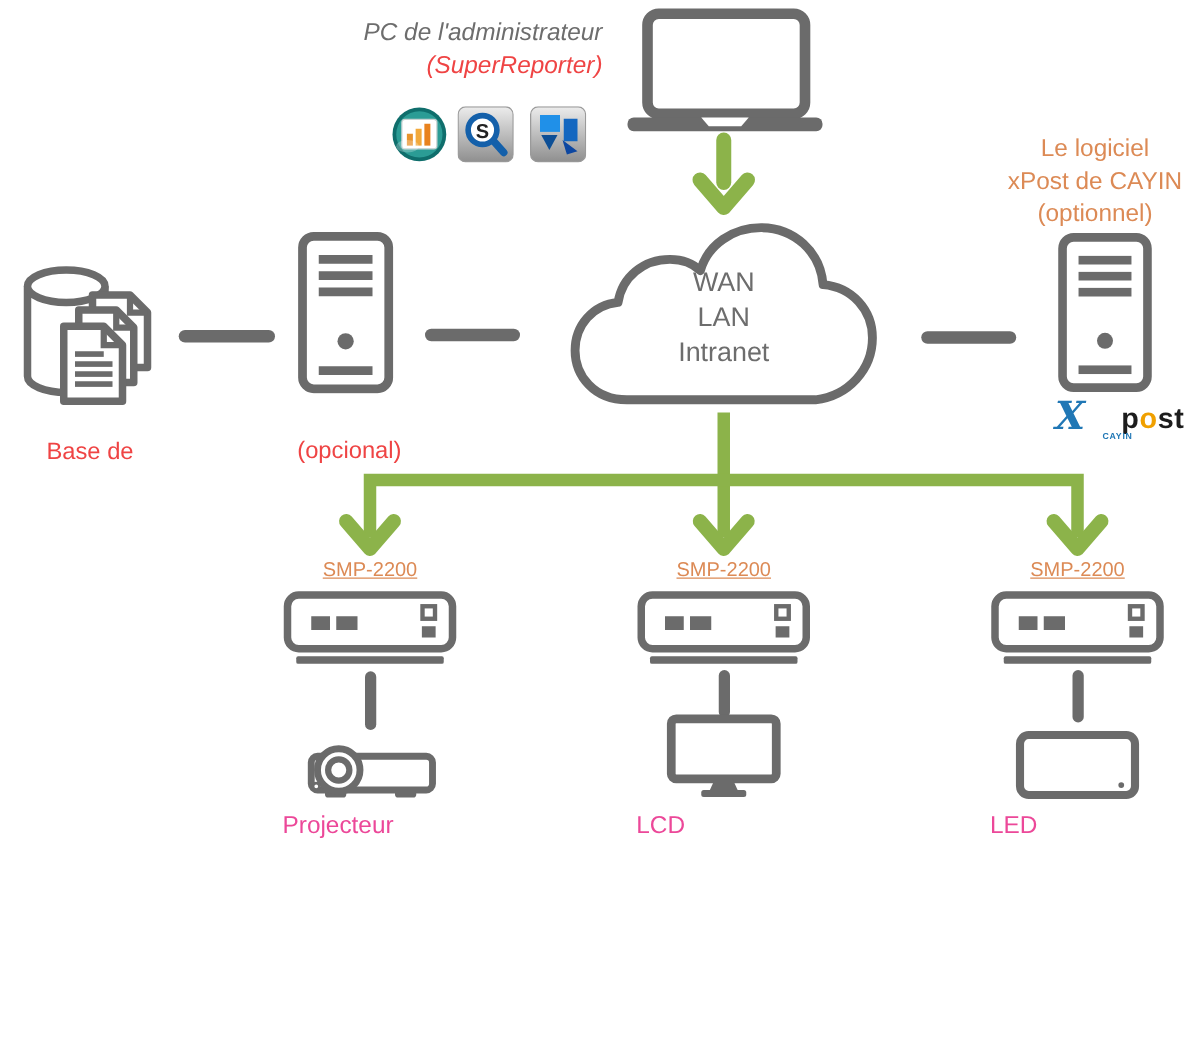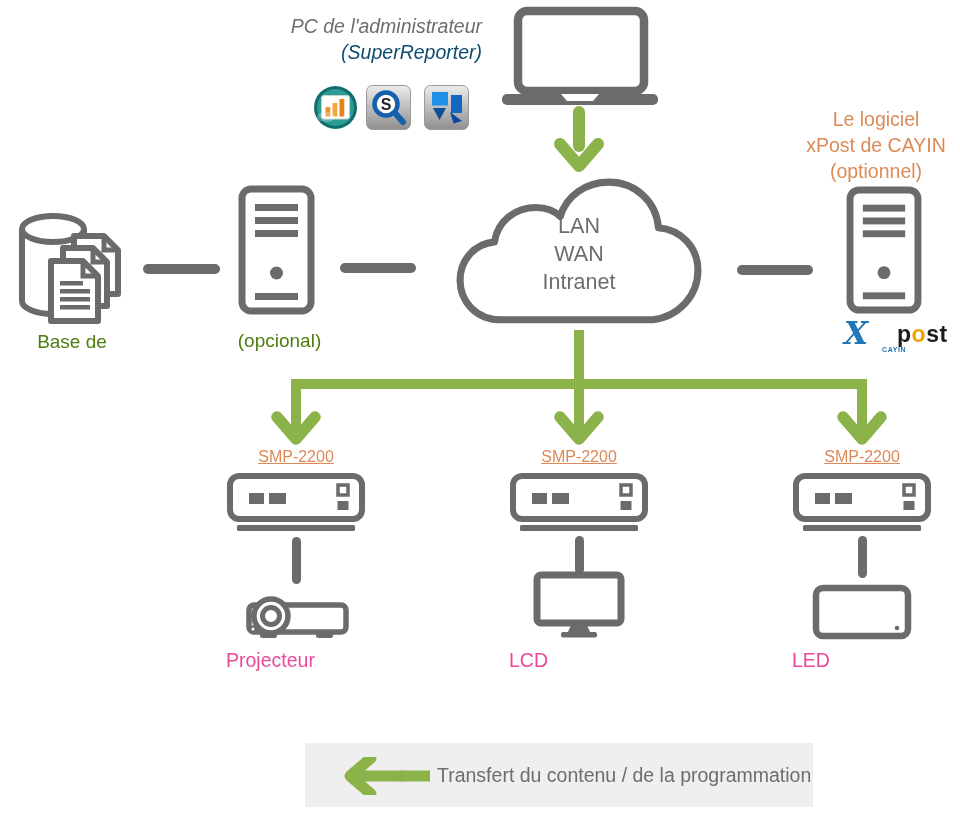--- a/index.html
+++ b/index.html
@@ -1,22 +1,22 @@
 <!DOCTYPE html>
 <html><head>
 <meta charset="utf-8">
 <style>
   html,body { margin:0; padding:0; background:#ffffff; }
   #canvas {
     position:relative; width:960px; height:833px; background:#ffffff;
     font-family:"Liberation Sans", sans-serif; overflow:hidden;
   }
   .abs { position:absolute; }
-  .lbl { color:#4d7c0f; font-size:19px; line-height:25px; text-align:center; }
-  .orange { color:#0c4a6e; }
+  .lbl { color:#ef4444; font-size:19px; line-height:25px; text-align:center;margin-top:20px; }
+  .orange { color:#ef4444; }
   .dash { position:absolute; background:#6B6B6B; border-radius:6px; height:10px; }
   .vbar { position:absolute; background:#6B6B6B; border-radius:5px; width:9px; }
   .cloud-text { text-align:center; color:#6D6D6D; font-size:21.5px; line-height:28px; }
   .admin-block { text-align:right; font-size:19.5px; line-height:26px; color:#6D6D6D; }
   .xpost-title { text-align:center; font-size:19.5px; line-height:26px; color:#DC8A55; }
   .smp-label { color:#DC8A55; font-size:16px; text-align:center;text-decoration:underline; }
   .disp-label { color:#ec4899; font-size:19.5px; }
   .legend-box { background:#EFEFEF; }
   .legend-text { color:#6D6D6D; font-size:19.5px; line-height:64px; white-space:nowrap; }
   .xpost-logo { position:absolute; width:95px; height:40px; }
@@ -74,22 +74,22 @@
     <rect x="2" y="88" width="156" height="11" rx="5" fill="#6B6B6B"></rect>
     <polygon points="61,88 99,88 93,95 67,95" fill="#ffffff"></polygon>
   </svg>
 
   <svg class="abs" style="left:455px; top:177px;" width="248" height="150" viewBox="0 0 245 148">
     <path d="M46 141 C20 141 5 122 5 102 C5 82 19 66 39 64 C42 44 59 30 80 30
              C89 30 98 33 104 39 C110 18 130 5 152 5 C178 5 199 24 201 50
              C224 52 240 70 240 92 C240 117 221 138 195 141 Z" fill="#ffffff" stroke="#6B6B6B" stroke-width="7" stroke-linejoin="round"></path>
   </svg>
   <div class="abs cloud-text" style="left:455px; top:212px; width:248px;">
+    <div>WAN</div>
     <div>LAN</div>
-    <div>WAN</div>
     <div>Intranet</div>
   </div>
 
   <svg class="abs" style="left:16px; top:211px;" width="110" height="115" viewBox="0 0 110 115">
     <path d="M6 18 V90 a31 13 0 0 0 62 0 V18" fill="#ffffff" stroke="#6B6B6B" stroke-width="6"></path>
     <ellipse cx="37" cy="18" rx="31" ry="13" fill="#ffffff" stroke="#6B6B6B" stroke-width="6"></ellipse>
     <path d="M58 25 h30 l14 14 v44 h-44 Z" fill="#ffffff" stroke="#6B6B6B" stroke-width="6" stroke-linejoin="round"></path>
     <path d="M88 25 v14 h14" fill="none" stroke="#6B6B6B" stroke-width="5"></path>
     <path d="M47 37 h30 l14 14 v44 h-44 Z" fill="#ffffff" stroke="#6B6B6B" stroke-width="6" stroke-linejoin="round"></path>
     <path d="M77 37 v14 h14" fill="none" stroke="#6B6B6B" stroke-width="5"></path>
@@ -200,24 +200,14 @@
     <rect x="28" y="61" width="36" height="5.5" rx="2" fill="#6B6B6B"></rect>
   </svg>
   <div class="abs disp-label" style="left:509px; top:649px; width:140px;">LCD</div>
 
   <svg class="abs" style="left:812px; top:584px;" width="100" height="56" viewBox="0 0 100 56">
     <rect x="4" y="4" width="92" height="48" rx="7" fill="#ffffff" stroke="#6B6B6B" stroke-width="6.5"></rect>
     <circle cx="85" cy="44" r="2.3" fill="#6B6B6B"></circle>
   </svg>
   <div class="abs disp-label" style="left:792px; top:649px; width:140px;">LED</div>
 
-  <div class="abs legend-box" style="left:305px; top:743px; width:508px; height:64px;">
-    <svg class="abs" style="left:35px; top:14px;" width="90" height="38" viewBox="0 0 90 38">
-      <g stroke="#8CB34A" fill="none">
-        <path d="M60 19 H113" stroke-width="11" stroke-linecap="round"></path>
-        <path d="M28 1 L7 19 L28 37" stroke-width="11" stroke-linecap="round" stroke-linejoin="round" transform="translate(3,0)"></path>
-        <path d="M14 19 H62" stroke-width="11"></path>
-      </g>
-    </svg>
-    <div class="abs legend-text" style="left:132px; top:0;">Transfert du contenu / de la programmation</div>
-  </div>
 
 </div>
 
 </body></html>

